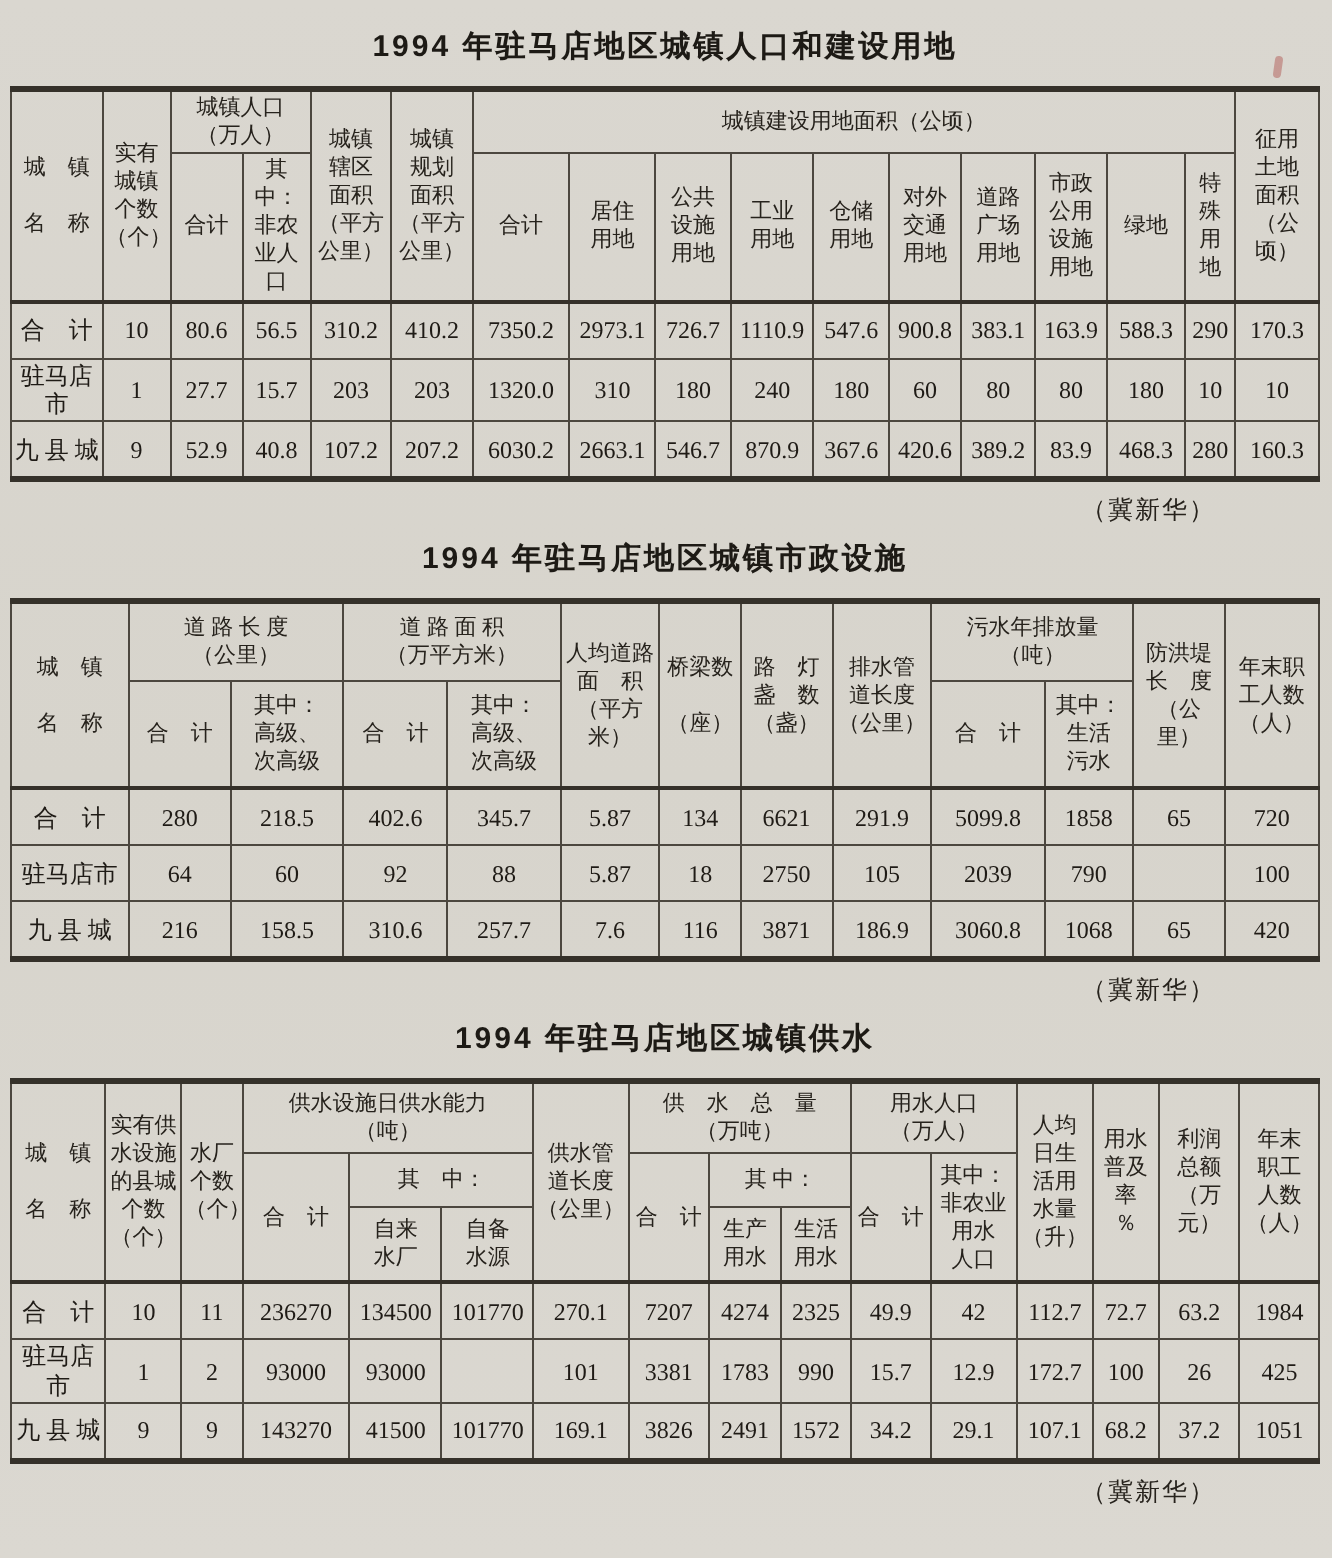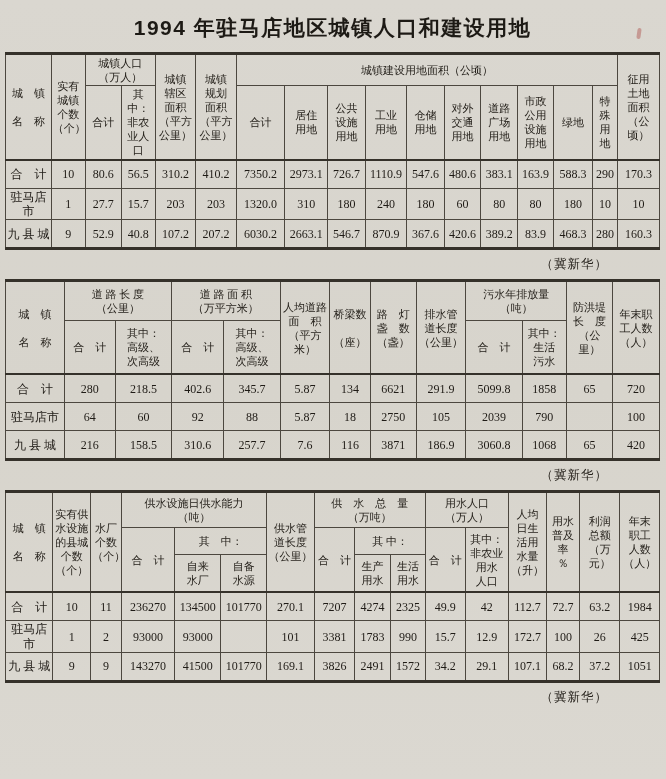--- a/index.html
+++ b/index.html
@@ -7,21 +7,21 @@
     width:666px;height:779px;overflow:hidden;position:relative;
     background:#d9d6cf;
     background-image:linear-gradient(180deg,#dad7d0 0%,#d7d4cc 50%,#dbd8d1 100%);
     font-family:"Liberation Serif","DejaVu Serif",serif;
     color:#211d18;
   }
   .sheet{padding:10px 6px 0 5px;}
   .tbl-title{
     text-align:center;
     font-family:"Liberation Sans","DejaVu Sans",sans-serif;
-    font-weight:700;font-size:21px;letter-spacing:1.5px;
+    font-weight:700;font-size:15px;letter-spacing:1.5px;
     margin:0 0 10px 0;color:#1d1a15;
   }
   .tbl-title.first{margin-top:4px;}
   table{
     border-collapse:collapse;table-layout:fixed;width:100%;
     border-top:3px solid #35312a;border-bottom:3px solid #35312a;
   }
   th,td{
     border:1px solid #4c473f;
     text-align:center;vertical-align:middle;
@@ -143,21 +143,21 @@
         <td>10</td>
         <td>80.6</td>
         <td>56.5</td>
         <td>310.2</td>
         <td>410.2</td>
         <td>7350.2</td>
         <td>2973.1</td>
         <td>726.7</td>
         <td>1110.9</td>
         <td>547.6</td>
-        <td>480.6</td>
+        <td>900.8</td>
         <td>383.1</td>
         <td>163.9</td>
         <td>588.3</td>
         <td>290</td>
         <td>170.3</td>
       </tr>
       <tr>
         <td>驻马店市</td>
         <td>1</td>
         <td>27.7</td>
@@ -192,20 +192,21 @@
         <td>389.2</td>
         <td>83.9</td>
         <td>468.3</td>
         <td>280</td>
         <td>160.3</td>
       </tr>
     </tbody>
   </table>
   <div class="attribution">（冀新华）</div>
 
+  <h2 class="tbl-title">1994 年驻马店地区城镇市政设施</h2>
 
   <table>
     <colgroup>
       <col style="width:9.0%">
         <col style="width:7.8%">
         <col style="width:8.6%">
         <col style="width:8.0%">
       <col style="width:8.6%">
         <col style="width:7.6%">
         <col style="width:6.2%">
@@ -304,20 +305,21 @@
         <td>186.9</td>
         <td>3060.8</td>
         <td>1068</td>
         <td>65</td>
         <td>420</td>
       </tr>
     </tbody>
   </table>
   <div class="attribution">（冀新华）</div>
 
+  <h2 class="tbl-title">1994 年驻马店地区城镇供水</h2>
 
   <table>
     <colgroup>
       <col style="width:7.2%">
         <col style="width:5.8%">
         <col style="width:4.6%">
         <col style="width:8.2%">
       <col style="width:7.0%">
         <col style="width:7.0%">
         <col style="width:7.2%">

